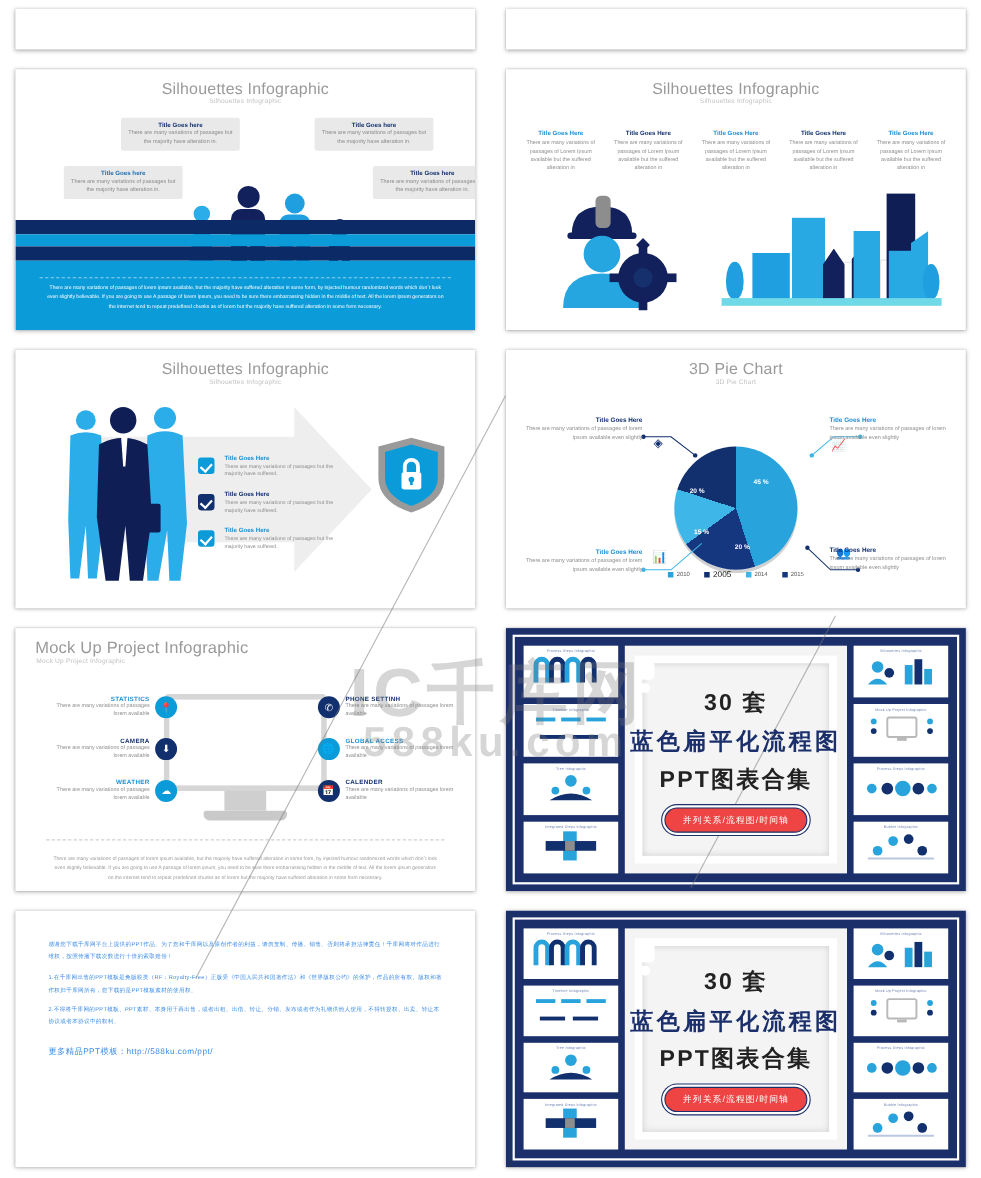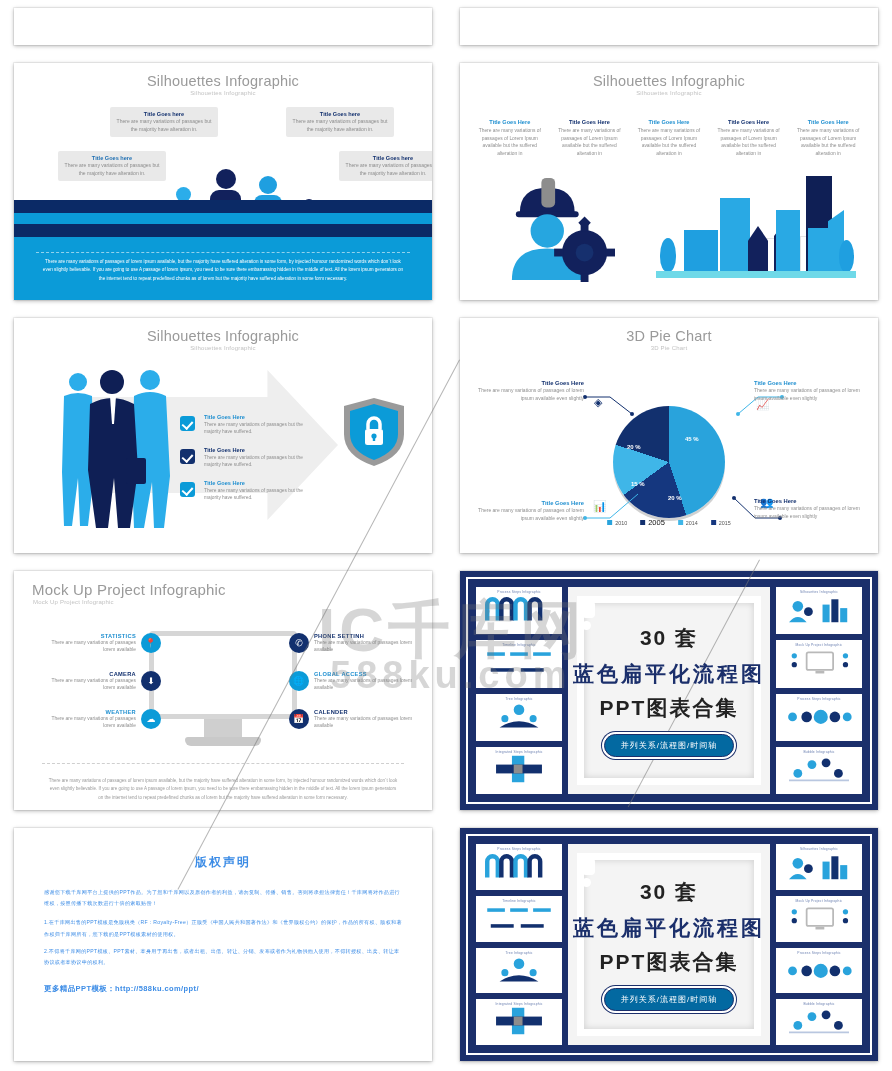--- a/index.html
+++ b/index.html
@@ -118,33 +118,33 @@
   .cov-side { width:86px; display:flex; flex-direction:column; gap:6px; }
   .cov-thumb { flex:1; background:#fff; position:relative; overflow:hidden; padding:3px; }
   .cov-thumb .tt { font-size:3.3px; color:#6a7fb0; text-align:center; letter-spacing:.2px; }
   .cov-main { flex:1; background:#f4f4f4; position:relative; display:flex; align-items:center; justify-content:center; }
   .cov-frame { position:absolute; inset:9px; border:7px solid #fff; box-shadow:0 0 7px rgba(0,0,0,.16) inset; }
   .cov-body { position:relative; text-align:center; z-index:2; }
   .cov-l1 { font-size:21px; font-weight:bold; color:#222; letter-spacing:2px; }
   .cov-l2 { font-size:21px; font-weight:bold; color:#1b2f6b; letter-spacing:3px; margin-top:8px; }
   .cov-l3 { font-size:21px; font-weight:bold; color:#222; letter-spacing:2px; margin-top:6px; }
   .cov-btn {
-    margin:12px auto 0; display:inline-block; background:#0369a1; color:#fff;
+    margin:12px auto 0; display:inline-block; background:#ef4444; color:#fff;
     font-size:8px; letter-spacing:1px; padding:5px 16px; border-radius:20px;
     border:1px solid #1b2f6b; box-shadow:0 0 0 2px #fff, 0 0 0 3px #1b2f6b;
   }
   .cov-tab { position:absolute; left:14px; top:14px; width:13px; height:17px; background:#fff; border-radius:4px; }
   .cov-tab2 { position:absolute; left:14px; top:34px; width:9px;height:9px; background:#fff; border-radius:50%; }
 
   
   .cp { position:absolute; inset:0; padding:26px 30px; color:#3c8ce6; }
   .cp h2 { text-align:center; font-size:12px; font-weight:bold; letter-spacing:2px; margin-bottom:16px; color:#3c8ce6; }
   .cp p { font-size:5.1px; line-height:2.2; letter-spacing:.3px; margin-bottom:6px; }
   .cp .blk { margin-top:8px; }
-  .cp .more { font-size:7.5px; font-weight:bold; margin-top:16px; letter-spacing:.4px; }
+  .cp .more { font-size:7.5px; font-weight:normal; margin-top:16px; letter-spacing:.4px; }
 
   
   .wm { position:absolute; pointer-events:none; color:rgba(120,120,120,.30); font-weight:bold; }
   .wm-1 { left:318px; top:588px; font-size:62px; letter-spacing:4px; }
   .wm-2 { left:330px; top:654px; font-size:38px; letter-spacing:5px; }
   .diag {
     position:absolute; pointer-events:none;
     background:rgba(120,120,120,.55); height:1px; transform-origin:0 0;
   }
 </style>
@@ -564,21 +564,20 @@
               </svg>
           </div>
         </div>
       </div>
     </div>
   </div>
 
   <div class="cell">
     <div class="slide">
       <div class="cp">
-        <h2>版权声明</h2>
         <p>感谢您下载千库网平台上提供的PPT作品。为了您和千库网以及原创作者的利益，请勿复制、传播、销售。否则将承担法律责任！千库网将对作品进行维权，按照传播下载次数进行十倍的索取赔偿！</p>
         <p class="blk">1.在千库网出售的PPT模板是免版税类（RF：Royalty-Free）正版受《中国人民共和国著作法》和《世界版权公约》的保护，作品的所有权、版权和著作权归千库网所有，您下载的是PPT模板素材的使用权。</p>
         <p>2.不得将千库网的PPT模板、PPT素材、本身用于再出售，或者出租、出借、转让、分销、发布或者作为礼物供他人使用，不得转授权、出卖、转让本协议或者本协议中的权利。</p>
         <div class="more">更多精品PPT模板：http://588ku.com/ppt/</div>
       </div>
     </div>
   </div>
 
   <div class="cell">
     <div class="slide nav">

